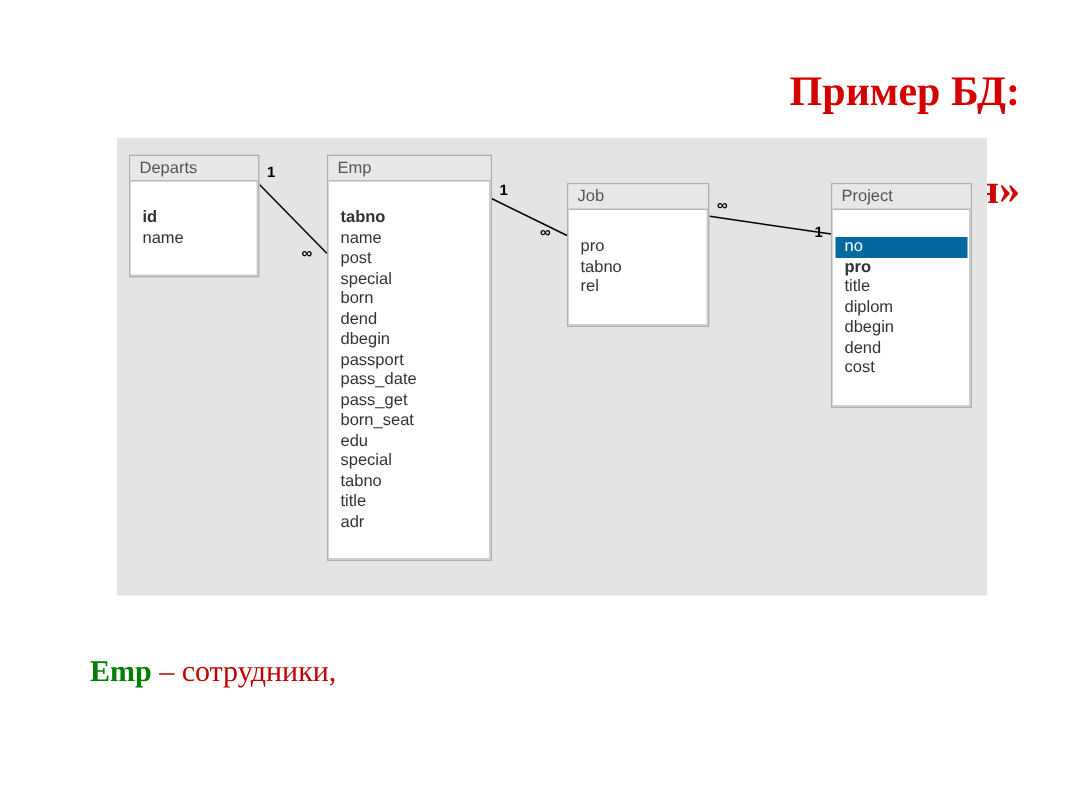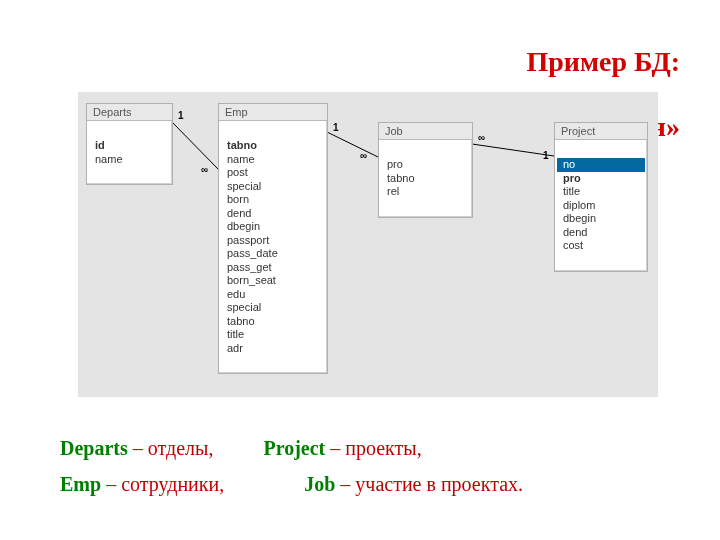--- a/index.html
+++ b/index.html
@@ -169,33 +169,19 @@
       <li>dend</li>
       <li>cost</li>
     </ul>
   </div>
 
 </div>
 
 <div class="legend">
   <div class="legend-row">
     <div>
-      <span class="w1" style="color:#008000">Departs</span>
-      <span class="w2" style="color:#c00000">– отделы,</span>
-    </div>
-    <div>
-      <span class="w1" style="color:#008000">Project</span>
-      <span class="w2" style="color:#c00000">– проекты,</span>
-    </div>
-  </div>
-  <div class="legend-row">
-    <div>
       <span class="w1" style="color:#008000">Emp</span>
       <span class="w2" style="color:#c00000">– сотрудники,</span>
-    </div>
-    <div style="margin-left:30px">
-      <span class="w1" style="color:#008000">Job</span>
-      <span class="w2" style="color:#c00000">– участие в проектах.</span>
     </div>
   </div>
 </div>
 
 </div>
 
 </body></html>

